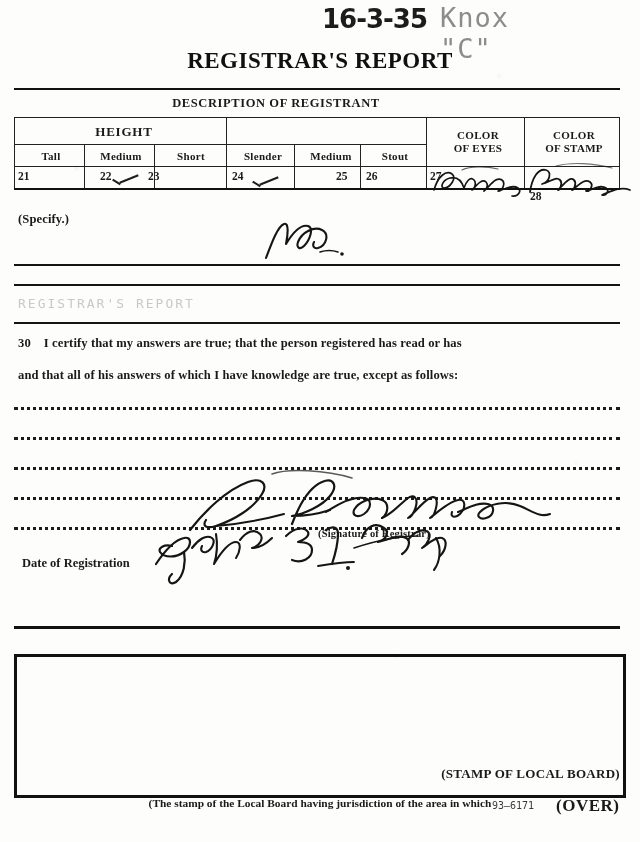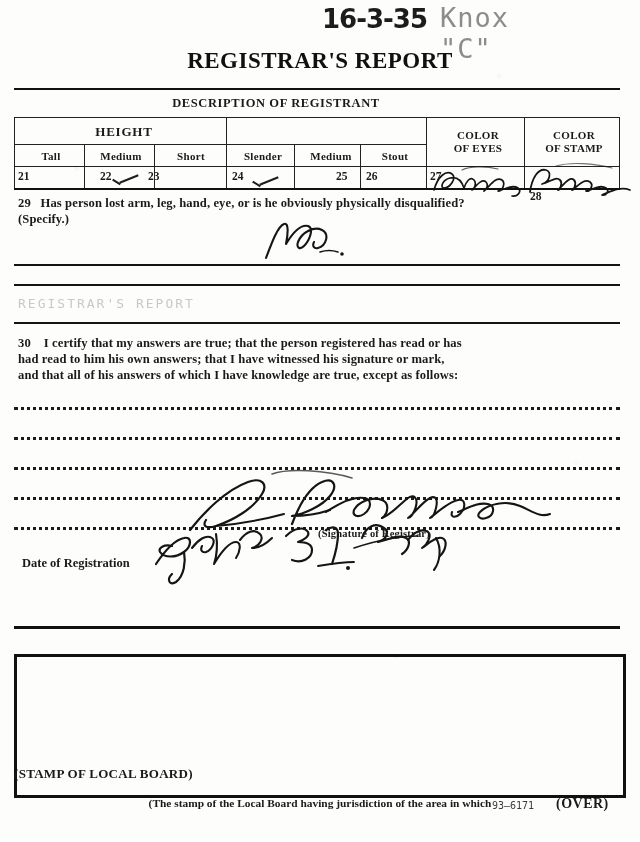--- a/index.html
+++ b/index.html
@@ -193,37 +193,37 @@
     left: 14px;
     top: 654px;
     width: 606px;
     height: 138px;
     border: 3px solid #111;
     background: transparent;
   }
   .stamplabel {
     position: absolute;
     width: 606px;
-    text-align: left;
+    text-align: right;
     font-weight: bold;
     font-size: 13px;
     letter-spacing: .3px;
   }
   .footnote {
     position: absolute;
     width: 640px;
     text-align: center;
     font-size: 11.4px;
     font-weight: bold;
     line-height: 14px;
   }
   .overlabel {
     position: absolute;
     font-weight: bold;
-    font-size: 14px;
+    font-size: 17px;
     letter-spacing: .5px;
   }
   .formcode {
     position: absolute;
     font-size: 10px;
     font-family: "DejaVu Sans Mono", monospace;
     color: #3a3a3a;
   }
 </style>
 </head>
@@ -289,25 +289,20 @@
   <div class="rule vrule" style="left:226px; top:118px; height:70px;"></div>
   <div class="rule vrule" style="left:294px; top:144px; height:44px;"></div>
   <div class="rule vrule" style="left:360px; top:144px; height:44px;"></div>
   <div class="rule vrule" style="left:426px; top:118px; height:70px;"></div>
   <div class="rule vrule" style="left:524px; top:118px; height:70px;"></div>
   <div class="rule vrule" style="left:14px; top:118px; height:70px;"></div>
   <div class="rule vrule" style="left:619px; top:118px; height:70px;"></div>
 
   <div class="rule hrule" style="left:14px; top:188px; width:606px;"></div>
 
-  <div class="qtext" style="left:18px; top:196px; width:606px;">
-    <span class="qnum">29</span>
-    &nbsp;
-    <span>Has person lost arm, leg, hand, eye, or is he obviously physically disqualified?</span>
-  </div>
   <div class="qtext" style="left:18px; top:212px;">(Specify.)</div>
 
   <div class="hand" style="left:258px; top:216px;">
     <svg width="90" height="46" viewBox="0 0 90 46">
       <path d="M8 42 C14 26, 20 10, 26 8 C31 6, 30 18, 28 28 C34 18, 42 8, 50 10 C56 12, 52 24, 46 30 C42 34, 38 32, 40 26 C44 16, 56 10, 64 14 C72 18, 68 30, 60 32 C56 33, 54 30, 56 26" stroke-width="2.1"></path>
       <path d="M62 36 C68 34, 74 34, 80 36" stroke-width="1.6"></path>
       <circle cx="84" cy="38" r="1.8" fill="#151515" stroke="none"></circle>
     </svg>
   </div>
 
@@ -316,21 +311,20 @@
 
   <div class="faint" style="left:18px; top:296px;">REGISTRAR'S REPORT</div>
 
   <div class="solidline" style="left:14px; top:322px; width:606px;"></div>
 
   <div class="qtext" style="left:18px; top:336px; width:600px;">
     <span class="qnum">30</span>
     &nbsp;&nbsp;
     <span>I certify that my answers are true; that the person registered has read or has</span>
   </div>
-  <div class="qtext" style="left:18px; top:352px; width:600px;">had read to him his own answers; that I have witnessed his signature or mark,</div>
   <div class="qtext" style="left:18px; top:368px; width:600px;">and that all of his answers of which I have knowledge are true, except as follows:</div>
 
   <div class="dotted" style="left:14px; top:404px; width:606px;"></div>
   <div class="dotted" style="left:14px; top:434px; width:606px;"></div>
   <div class="dotted" style="left:14px; top:464px; width:606px;"></div>
   <div class="dotted" style="left:14px; top:494px; width:606px;"></div>
   <div class="dotted" style="left:14px; top:524px; width:606px;"></div>
 
   <div class="hand" style="left:176px; top:468px;">
     <svg width="390" height="78" viewBox="0 0 390 78">

